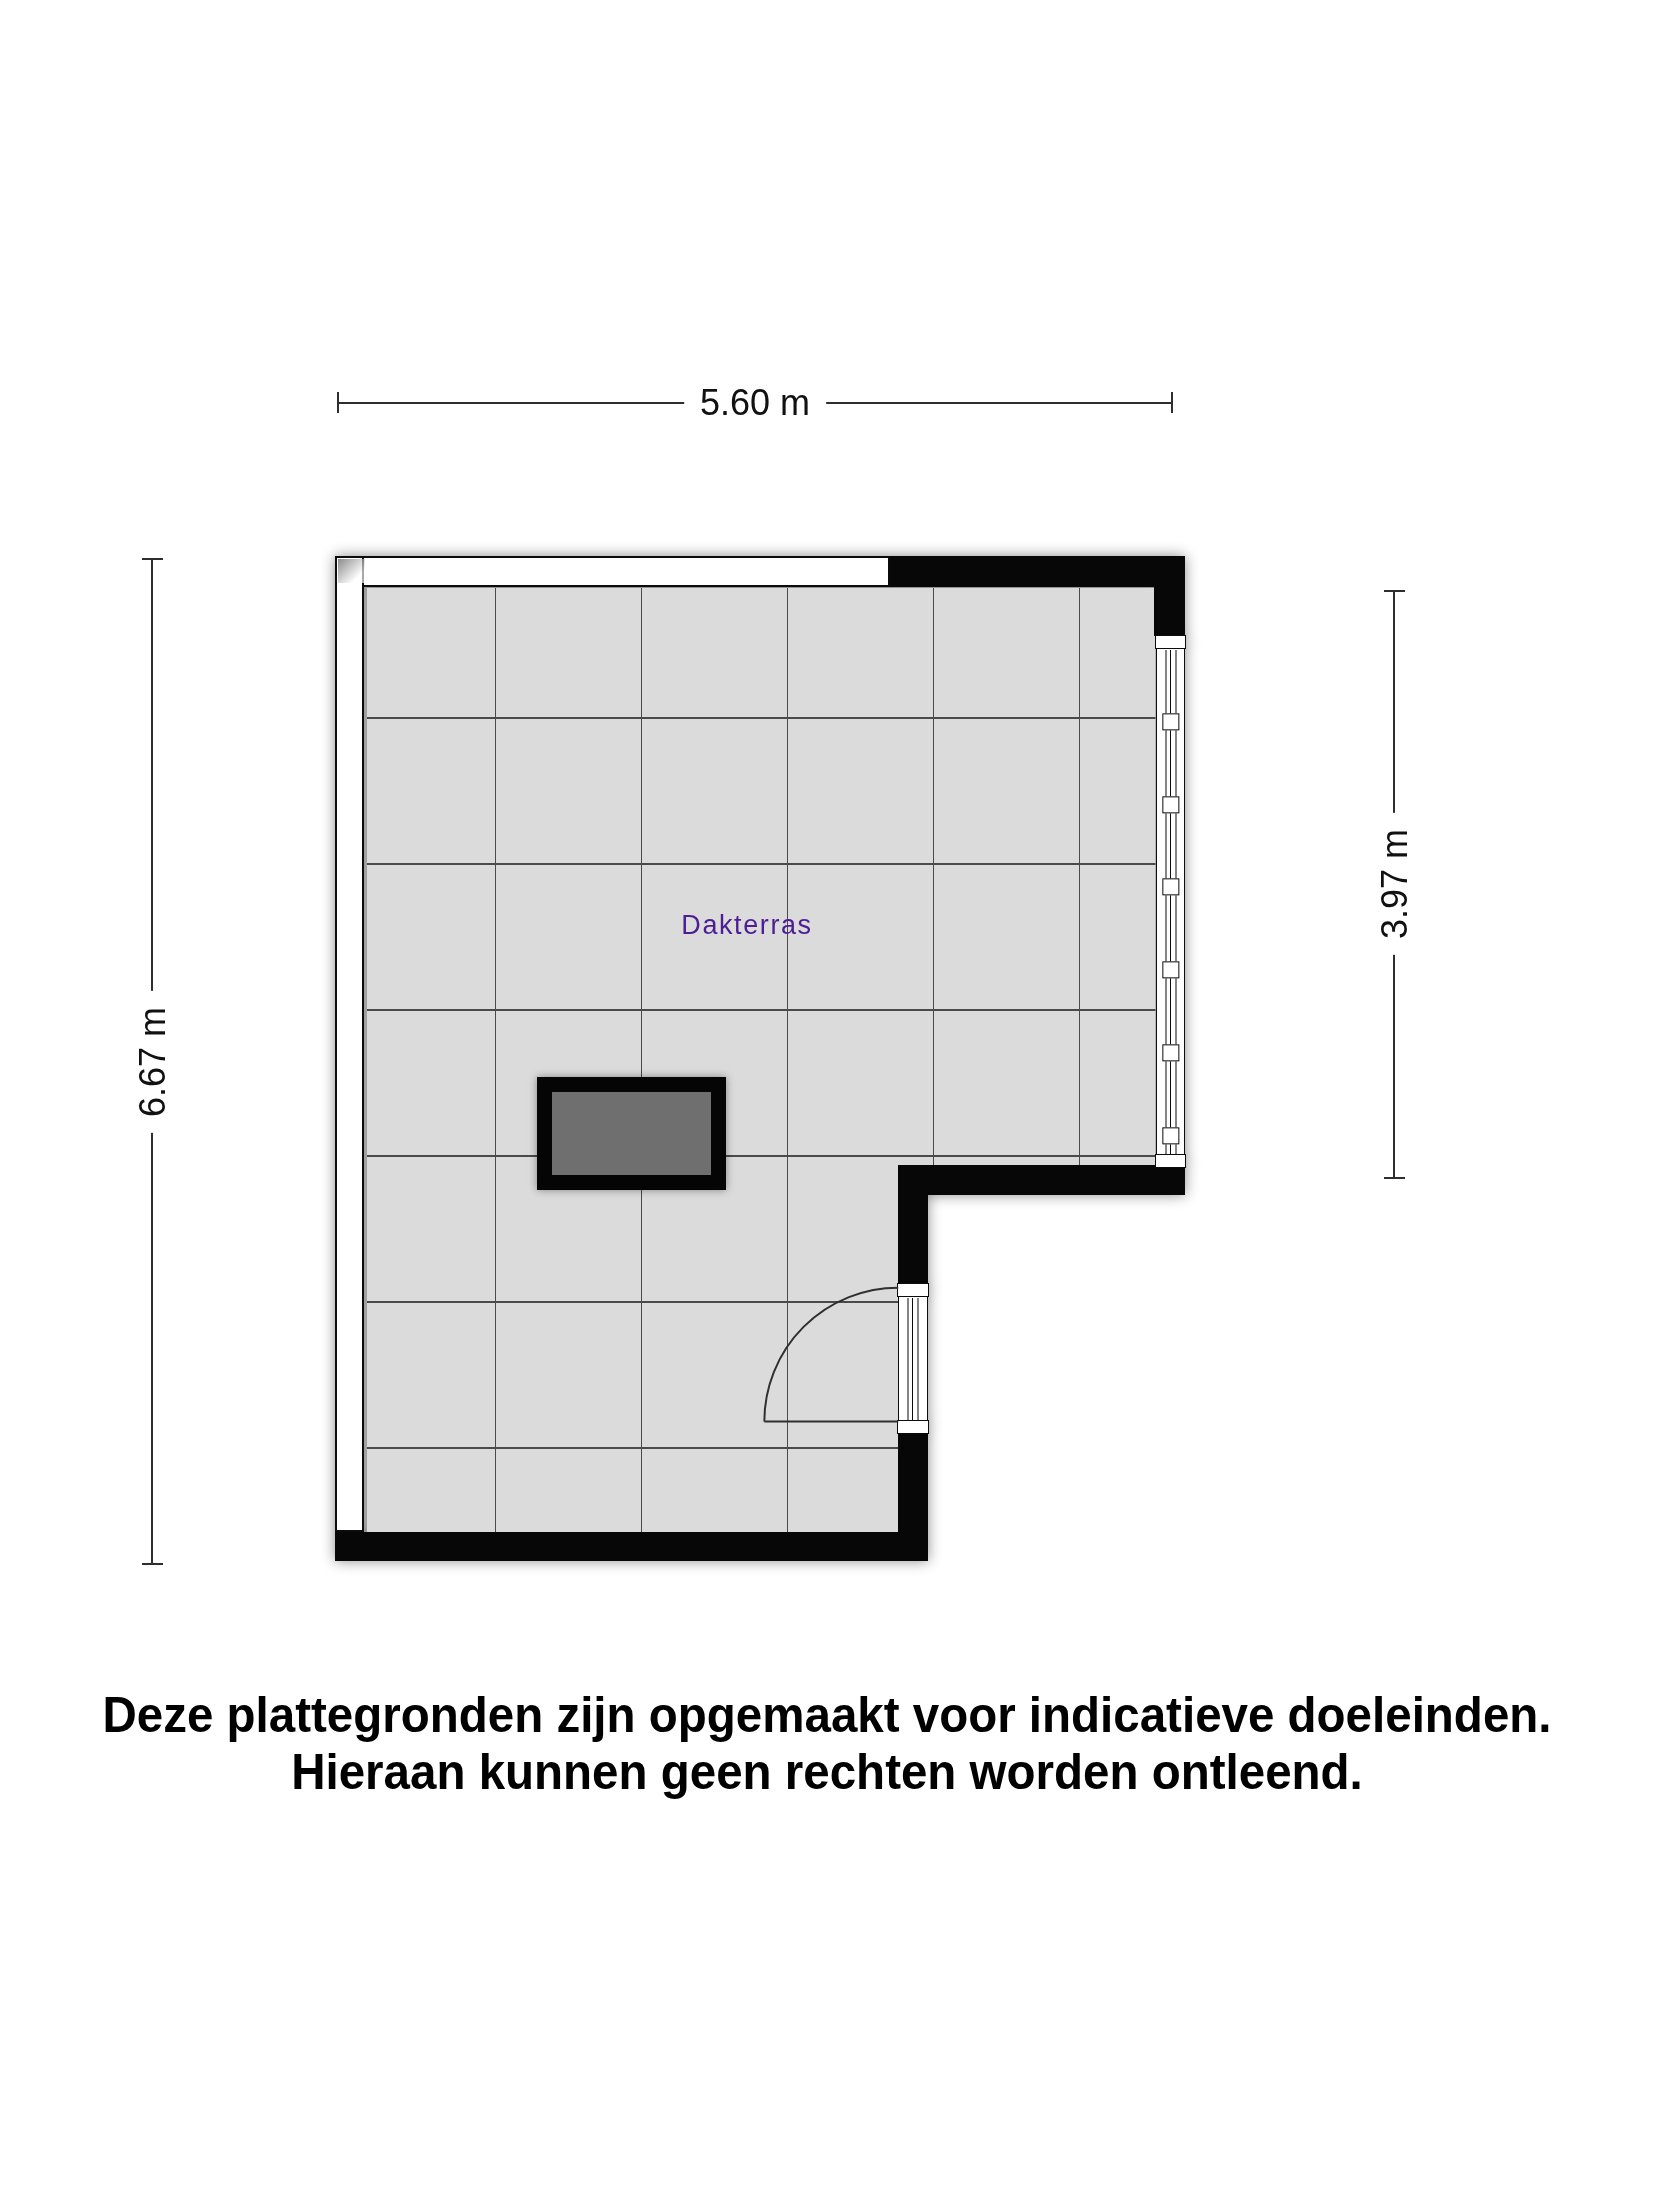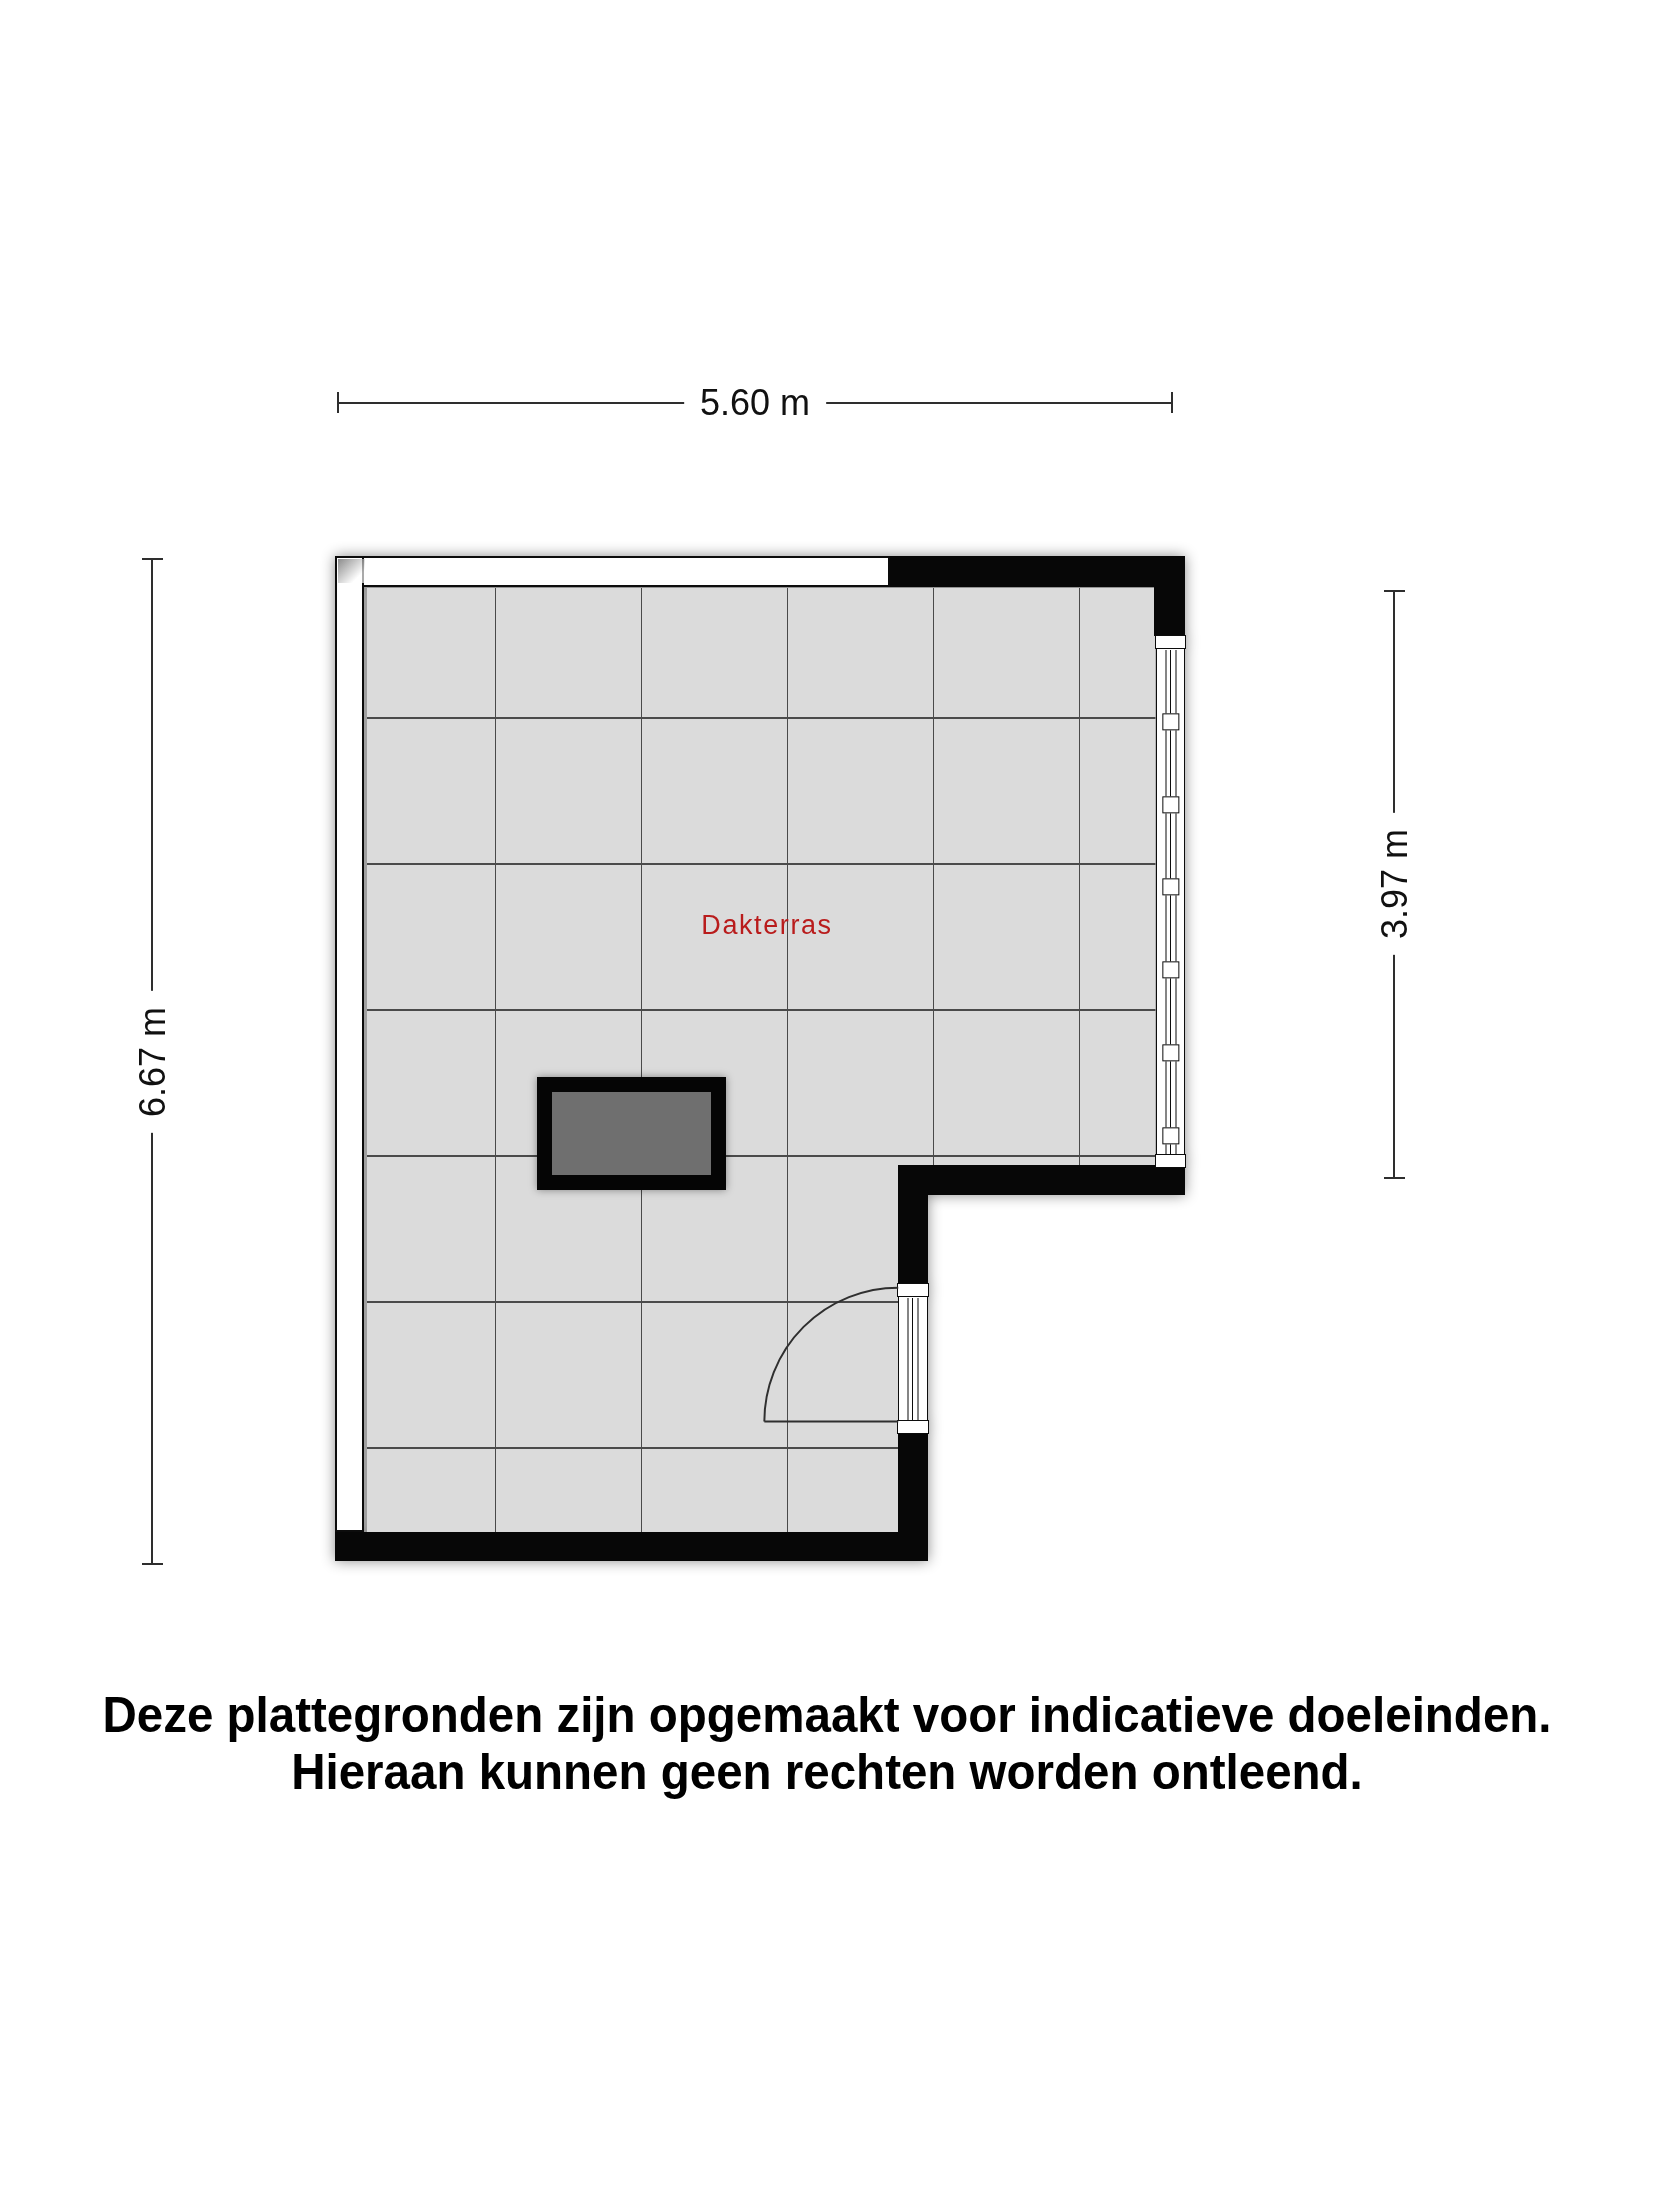--- a/index.html
+++ b/index.html
@@ -55,22 +55,22 @@
   .win .joint{
     position:absolute;left:50%;transform:translate(-50%,-50%);
     width:17.3px;height:17.3px;background:#fff;border:1.6px solid #0c0c0c;box-sizing:border-box;
   }
   .skylight{
     position:absolute;left:202px;top:521px;width:189px;height:113px;
     background:#6f6f6f;border:15.8px solid #050505;box-sizing:border-box;
     box-shadow:0 0 7.9px rgba(0,0,0,0.4);
   }
   .room-label{
-    position:absolute;left:432px;top:369px;transform:translate(-50%,-50%);
-    font-size:27px;color:#b91c1c;letter-spacing:1.6px;white-space:nowrap;
+    position:absolute;left:412px;top:369px;transform:translate(-50%,-50%);
+    font-size:27px;color:#4c1d95;letter-spacing:1.6px;white-space:nowrap;
   }
   .door-svg{position:absolute;left:0;top:0;}
 
   
   .disclaimer{
     position:absolute;left:0;top:1687px;width:1654px;
     text-align:center;color:#000;
     font-size:50px;font-weight:bold;line-height:57px;
     transform:scaleX(0.95);transform-origin:50% 0;
     white-space:nowrap;

